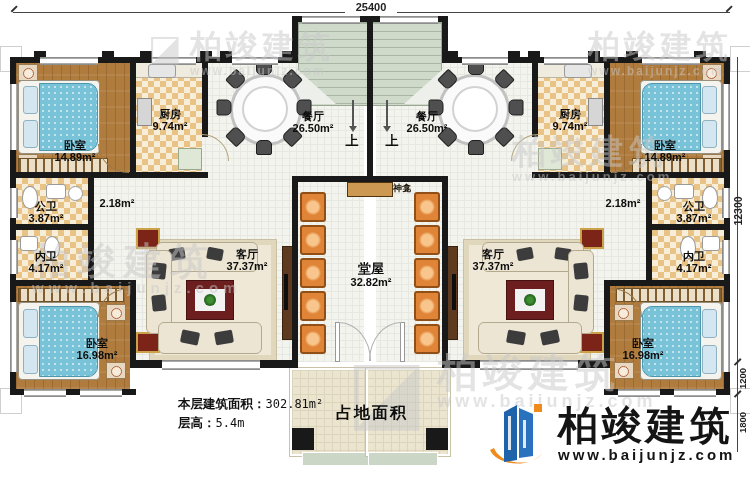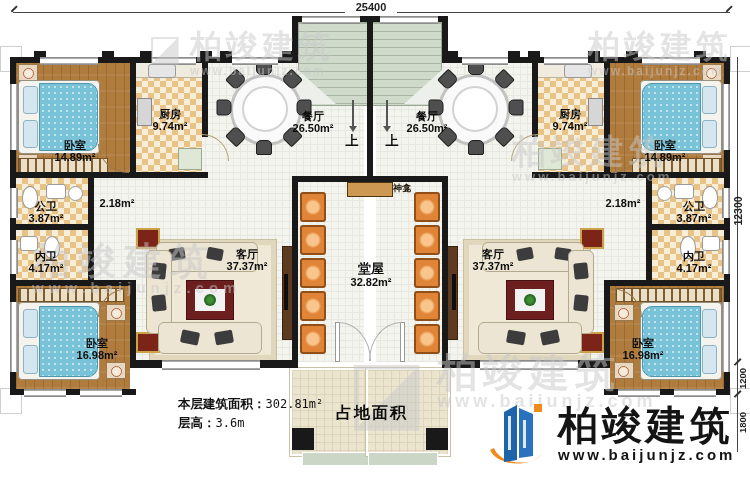--- a/index.html
+++ b/index.html
@@ -429,21 +429,21 @@
     <span style="font-size:86px;line-height:.9;">◪</span>
     <span>
       <span style="font-size:40px;letter-spacing:6px;">柏竣建筑</span><br>
       <span class="wmu" style="font-size:18px;letter-spacing:4px;">www.baijunjz.com</span>
     </span>
   </div>
 
 
   <div id="statsbox">
     <div class="srow"><span class="sl">本层建筑面积：</span><span class="sv">302.81m²</span></div>
-    <div class="srow"><span class="sl">层高：</span><span class="sv">3.6m</span></div>
+    <div class="srow"><span class="sl">层高：</span><span class="sv">5.4m</span></div>
   </div>
 
   <div id="logoblock">
     <svg width="62" height="70" viewBox="0 0 62 70" style="flex:0 0 auto;">
       <path d="M4,52 C10,66 40,72 56,56 C44,70 14,66 8,50 Z" fill="#ef8a1c"></path>
       <polygon points="18,14 31,7 31,62 18,64" fill="#1f63ab"></polygon>
       <polygon points="33,10 47,16 47,58 33,60" fill="#2a72bd"></polygon>
       <rect x="22" y="18" width="3" height="34" fill="#ffffff" opacity=".85"></rect>
       <rect x="37" y="22" width="3" height="28" fill="#ffffff" opacity=".85"></rect>
       <rect x="48" y="6" width="8" height="8" fill="#ef8a1c"></rect>

